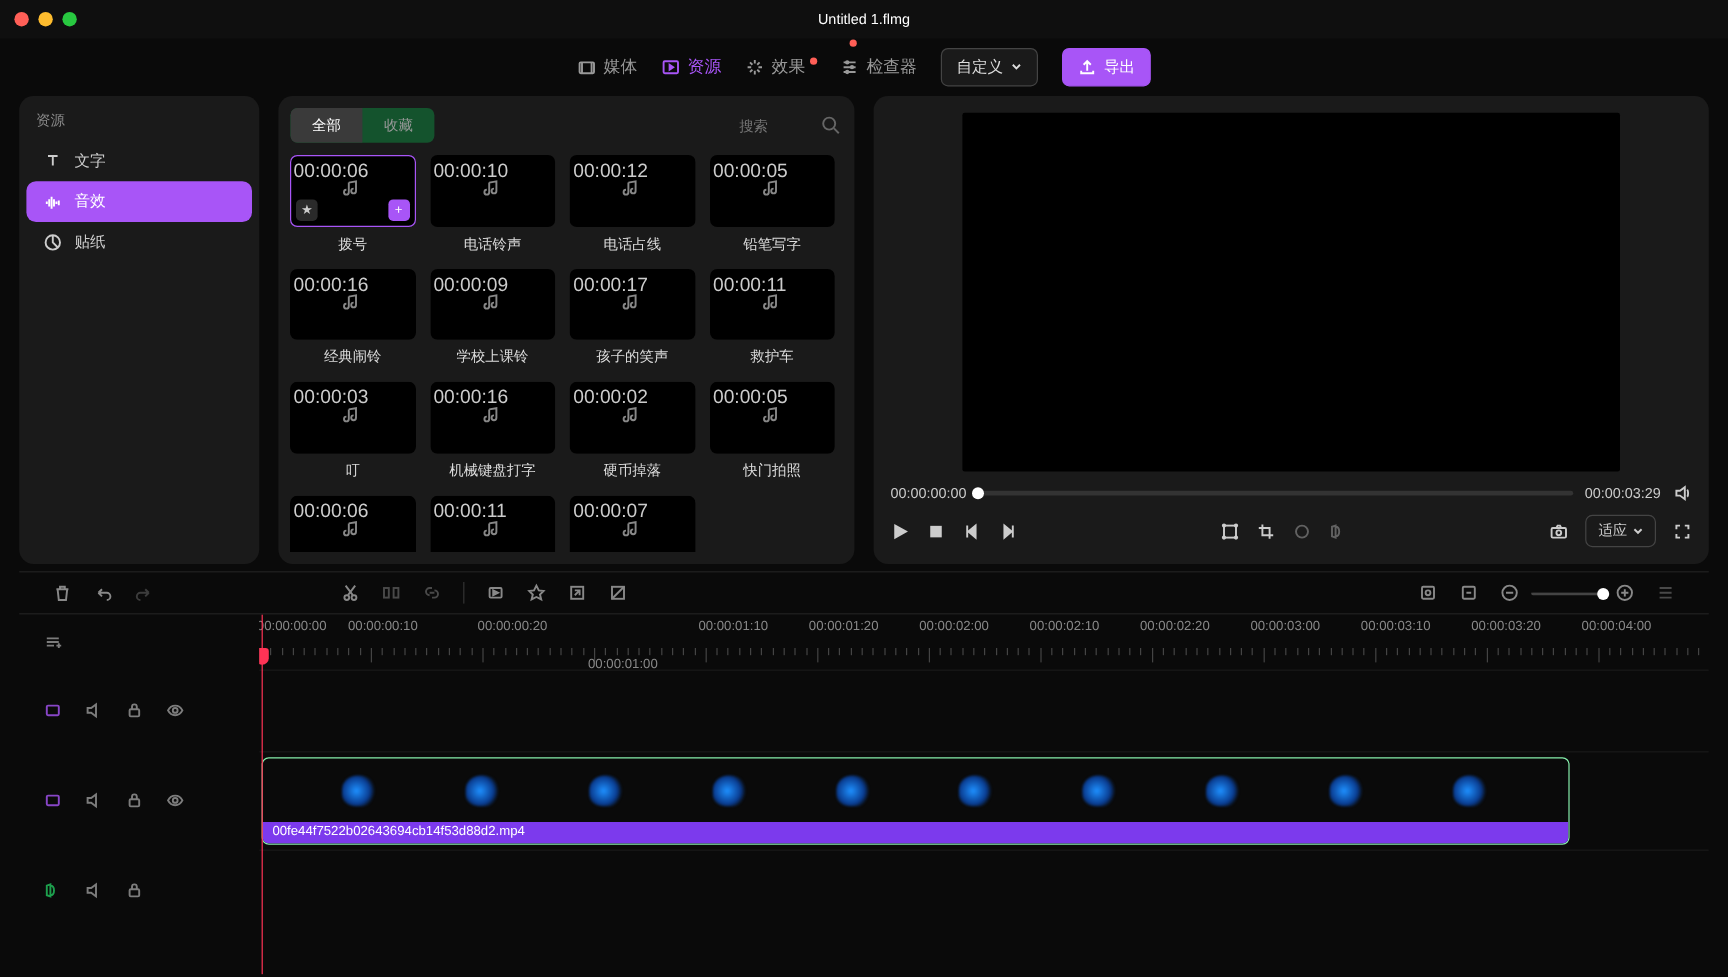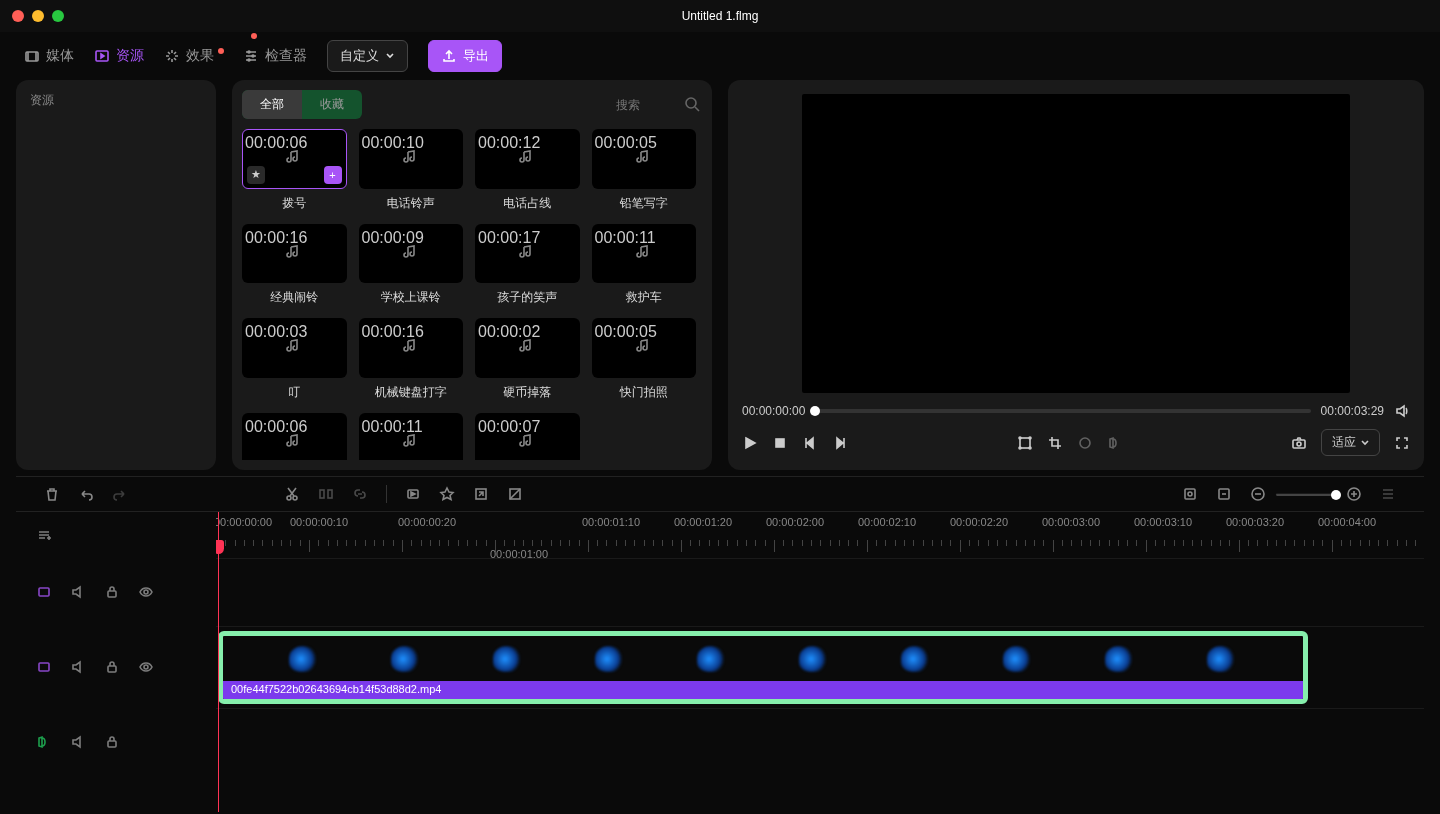--- a/index.html
+++ b/index.html
@@ -2,21 +2,21 @@
 <html><head>
 <meta charset="utf-8">
 <style>
 * { margin:0; padding:0; box-sizing:border-box; font-family:-apple-system,BlinkMacSystemFont,"Segoe UI",sans-serif; }
 body { background:#0a0a0a; color:#ccc; width:1440px; height:814px; overflow:hidden; font-size:13px; }
 .titlebar { height:32px; display:flex; align-items:center; padding:0 12px; background:#0f0f0f; }
 .traffic { display:flex; gap:8px; }
 .dot { width:12px; height:12px; border-radius:50%; }
 .dot.r{background:#ff5f57}.dot.y{background:#febc2e}.dot.g{background:#28c840}
 .title { flex:1; text-align:center; font-size:12px; color:#ffffff; }
-.topbar { height:48px; display:flex; align-items:center; padding:0 24px; justify-content:flex-start;gap:19px; }
+.topbar { height:48px; display:flex; align-items:center; padding:0 24px; justify-content:center;gap:19px; }
 .tabs-l,.tabs-r { display:flex; align-items:center; gap:20px; }
 .toptab { display:flex; align-items:center; gap:6px; color:#999; cursor:pointer; font-size:14px; }
 .toptab.active { color:#a855f7; }
 .toptab .badge{width:6px;height:6px;background:#ff5f57;border-radius:50%;margin-left:-2px;margin-top:-10px}
 .btn { border:1px solid #444; background:#1a1a1a; color:#ddd; padding:6px 12px; border-radius:6px; display:flex; align-items:center; gap:6px; cursor:pointer; font-size:13px;}
 .btn.primary { background:#a855f7; border-color:#a855f7; color:#fff; }
 .main { display:flex; height:390px; padding:0 16px; gap:16px; }
 .left-panel { width:200px; background:#1a1a1a; border-radius:12px; padding:8px 0; }
 .lp-head { font-size:12px; color:#888; padding:4px 14px 8px; }
 .lp-item { display:flex; align-items:center; gap:10px; padding:8px 14px; color:#ccc; cursor:pointer; border-radius:8px; margin:0 6px;}
@@ -57,21 +57,21 @@
 .tl-row-h svg{opacity:.8}
 .tl-right { flex:1; position:relative; overflow:hidden; }
 .ruler { height:46px; position:relative; font-size:11px; color:#888; }
 .ruler .lbl{position:absolute;top:4px;transform:translateX(-2px)}
 .ruler .ticks{position:absolute;bottom:6px;left:0;right:0;height:12px;display:flex}
 .ruler .ticks .t{flex:1;border-left:1px solid #444;height:6px}
 .ruler .ticks .t.major{height:12px}
 .playhead{position:absolute;top:0;bottom:0;left:2px;width:1px;background:#ff3355;z-index:5}
 .playhead::before{content:"";position:absolute;top:28px;left:-5px;width:11px;height:14px;background:#ff3355;border-radius:3px 3px 6px 6px}
 .track { height:68px; border-top:1px solid #1a1a1a; position:relative;}
-.clip { position:absolute; top:4px; bottom:4px; left:2px; width:1090px; border:5px solid #86efac; border-radius:6px; overflow:hidden; background:#0a0a0a;}
+.clip { position:absolute; top:4px; bottom:4px; left:2px; width:1090px; border:1px solid #86efac; border-radius:6px; overflow:hidden; background:#0a0a0a;}
 .clip-thumbs{height:calc(100% - 18px);display:flex;align-items:center;justify-content:space-around;padding:0 30px}
 .clip-thumbs .fl{width:30px;height:26px;background:radial-gradient(circle at 40% 50%,#1e90ff 0%,#0a3d91 50%,transparent 70%);filter:blur(1px);border-radius:50% 60% 50% 40%}
 .clip-label{height:18px;background:#7c3aed;color:#fff;font-size:11px;padding:2px 8px}
 svg{width:16px;height:16px;stroke:currentColor;fill:none;stroke-width:1.6}
 .grid::-webkit-scrollbar{width:6px}.grid::-webkit-scrollbar-thumb{background:#444;border-radius:3px}
 </style>
 </head>
 <body>
 
 <div class="titlebar">
@@ -130,20 +130,41 @@
           <path d="M8 11V3M5 6l3-3 3 3M3 11v2h10v-2"></path>
         </svg>
       <span>导出</span>
     </div>
   </div>
 </div>
 
 <div class="main">
   <div class="left-panel">
     <div class="lp-head">资源</div>
+    <div id="lp-items">
+        <div class="lp-item">
+          <svg>
+            <path d="M4 4h8M8 4v8"></path>
+          </svg>
+          <span>文字</span>
+        </div>
+        <div class="lp-item active">
+          <svg>
+            <path d="M3 8v2M5 6v6M7 4v10M9 6v6M11 8v2M13 7v4"></path>
+          </svg>
+          <span>音效</span>
+        </div>
+        <div class="lp-item">
+          <svg>
+            <circle cx="8" cy="8" r="6"></circle>
+            <path d="M8 2v6l4 4"></path>
+          </svg>
+          <span>贴纸</span>
+        </div>
+      </div>
   </div>
 
   <div class="browser">
     <div class="b-head">
       <div class="seg">
         <div class="seg-btn active">全部</div>
         <div class="seg-btn">收藏</div>
       </div>
       <div class="search">
         <input placeholder="搜索" style="">

